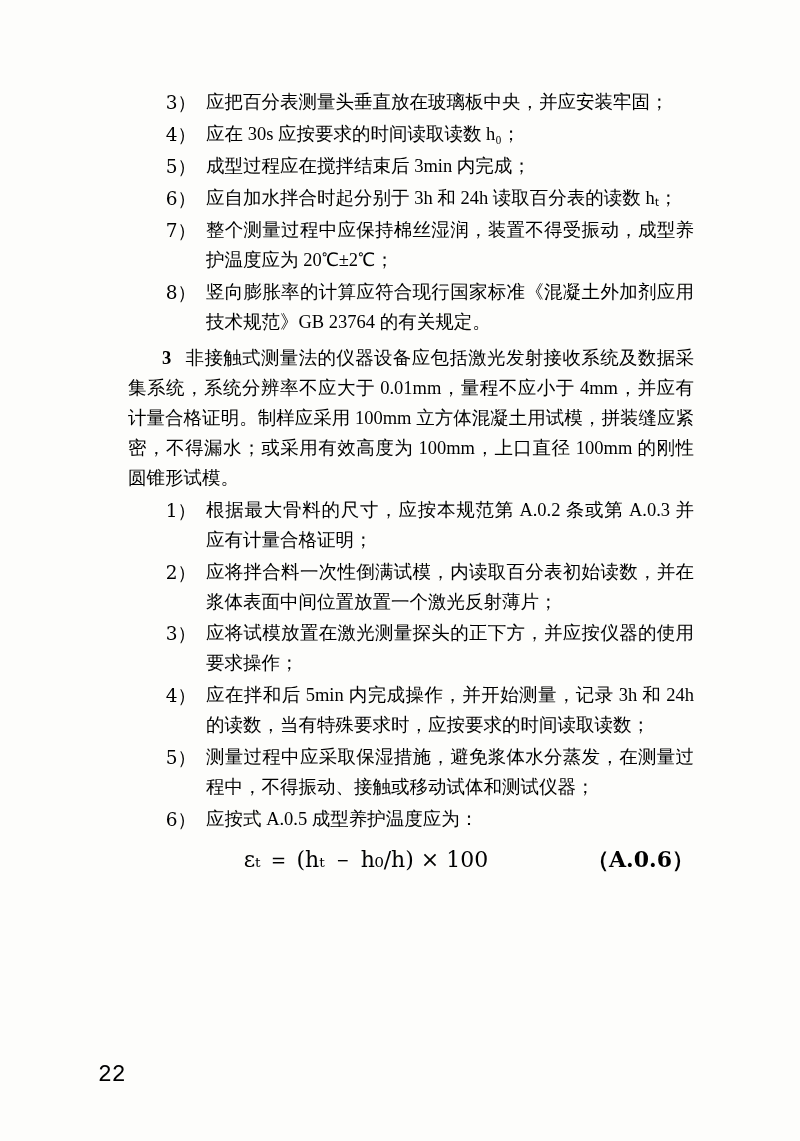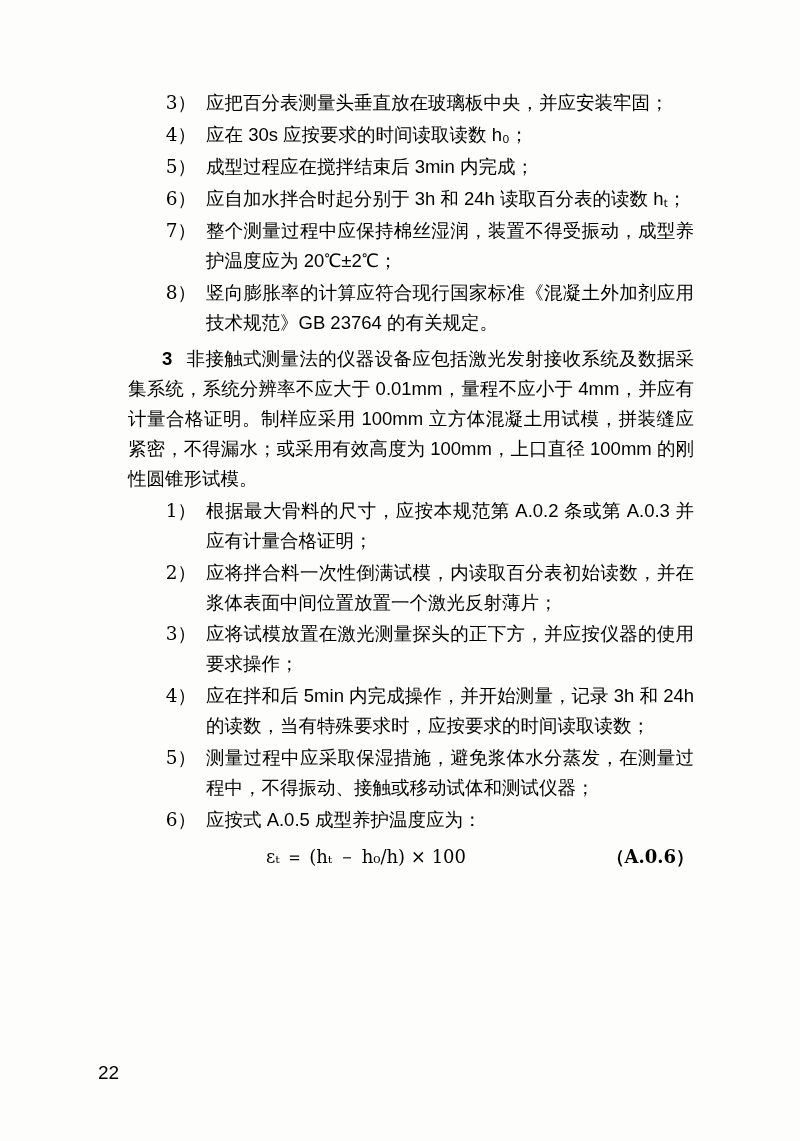--- a/index.html
+++ b/index.html
@@ -64,46 +64,46 @@
   }
   .clause .cnum {
     display: inline-block;
     margin-left: 34px;
     margin-right: 14px;
     font-weight: bold;
   }
   .formula-row {
     display: flex;
     align-items: center;
-    font-size: 18px;
+    font-size: 22px;
     margin-top: 10px;
     margin-bottom: 4px;
   }
   .formula {
     flex: 1 1 auto;
     text-align: center;
     padding-left: 30px;
     font-family: "DejaVu Serif", "Liberation Serif", serif;
   }
   .formula-num {
     flex: 0 0 auto;
     width: 120px;
     text-align: right;
     font-family: "DejaVu Serif", "Liberation Serif", serif;
     font-weight: bold;
   }
   .page-number {
     position: absolute;
     left: 98px;
     top: 1062px;
-    font-size: 19px;
-    font-family: Liberation Sans, sans-serif;
+    font-size: 23px;
+    font-family: Liberation Mono, monospace;
   }
   .zh {
-    font-family: Liberation Sans, sans-serif;
+    font-family: Liberation Serif, serif;
   }
 </style>
 </head>
 <body>
 
 <div class="page">
   <div class="content">
 
     <div class="sub-list">
 

